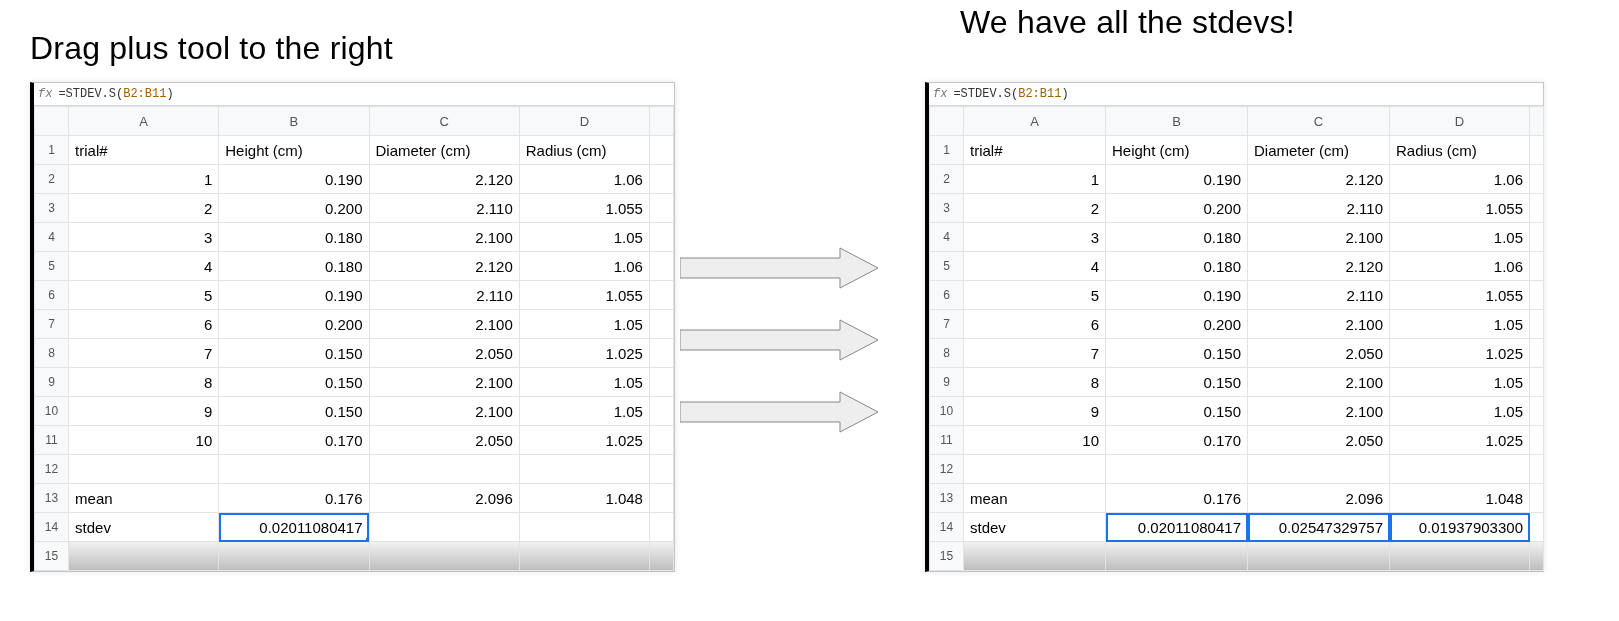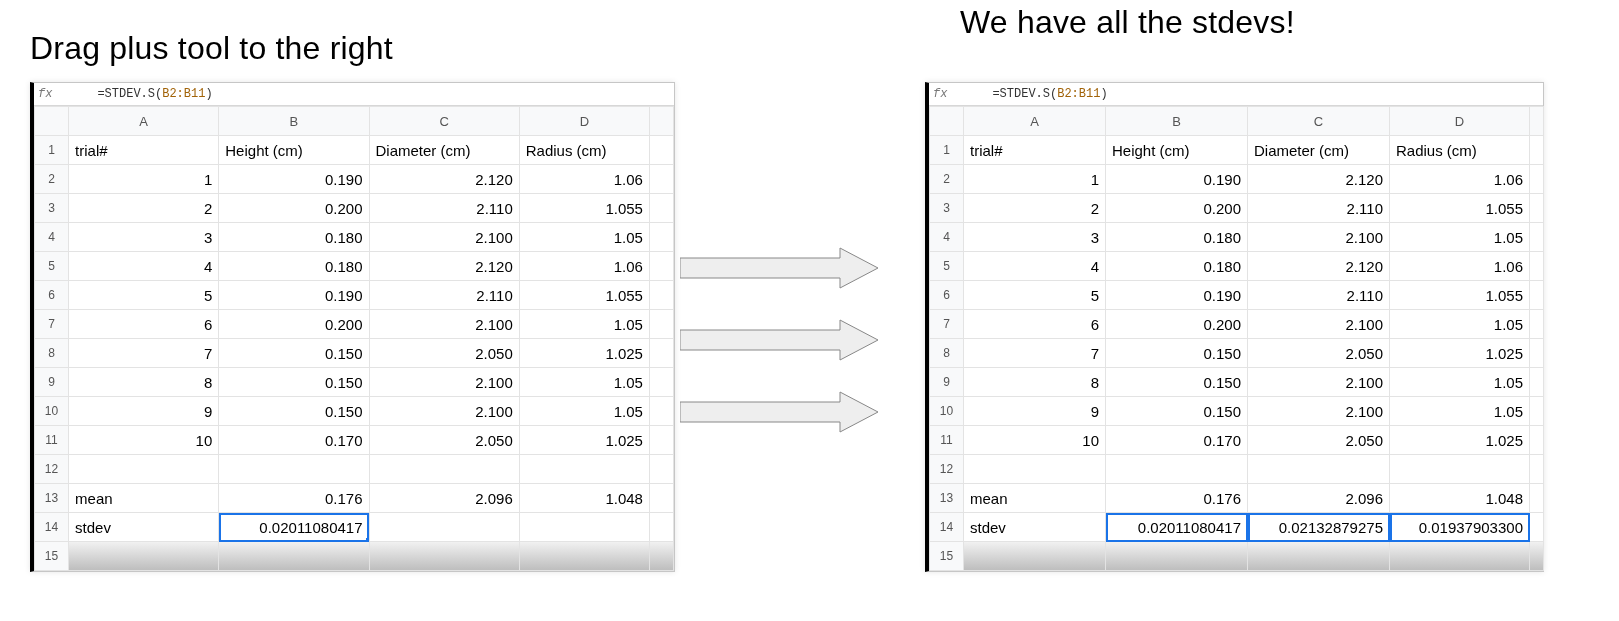--- a/index.html
+++ b/index.html
@@ -3,21 +3,21 @@
 <meta charset="utf-8">
 <style>
   html,body{margin:0;padding:0;background:#fff;font-family:Arial,Helvetica,sans-serif;color:#000;}
   .slide{position:relative;width:1337px;height:621px;}
   .caption{position:absolute;font-size:32px;letter-spacing:.2px;}
   .cap-left{left:30px;top:30px;}
   .cap-right{left:960px;top:4px;}
   .sheet{position:absolute;border:1px solid #c6c6c6;box-shadow:0 0 6px rgba(0,0,0,.1);background:#fff;border-left:4px solid #000;}
   .sheet-left{left:30px;top:82px;width:640px;}
   .sheet-right{left:925px;top:82px;width:614px;}
-  .fx-row{display:flex;align-items:center;height:22px;border-bottom:1px solid #d7d7d7;font-family:"Consolas","Courier New",monospace;font-size:12px;color:#555;padding-left:4px;background:#fff;gap:39px;}
+  .fx-row{display:flex;align-items:center;height:22px;border-bottom:1px solid #d7d7d7;font-family:"Consolas","Courier New",monospace;font-size:12px;color:#555;padding-left:4px;background:#fff;}
   .fx-row .fx{font-style:italic;color:#777;margin-right:6px;}
   .fx-row .eq{color:#333;margin-top:40px;}
   .fx-row .ref{color:#a16207;}
   table.grid{border-collapse:collapse;width:100%;table-layout:fixed;}
   table.grid th, table.grid td{border:1px solid #e3e3e3;height:28px;padding:0 6px;font-size:15px;white-space:nowrap;overflow:hidden;}
   table.grid th{background:#f8f9fa;color:#555;font-weight:400;font-size:13px;text-align:center;}
   table.grid .rh{background:#f8f9fa;color:#555;font-weight:400;font-size:12px;text-align:center;width:34px;}
   table.grid .txt{text-align:left;}
   table.grid .num{text-align:right;}
   .col-rh{width:34px;}
@@ -335,21 +335,21 @@
             <td class="txt">mean</td>
             <td class="num">0.176</td>
             <td class="num">2.096</td>
             <td class="num">1.048</td>
             <td></td>
           </tr>
       <tr>
         <td class="rh">14</td>
         <td class="txt">stdev</td>
         <td class="num sel-multi">0.02011080417</td>
-        <td class="num sel-multi">0.02132879275</td>
+        <td class="num sel-multi">0.02547329757</td>
         <td class="num sel-multi" style="position:relative;">0.01937903300</td>
         <td></td>
       </tr>
       <tr class="fade">
             <td class="rh">15</td>
             <td></td>
             <td></td>
             <td></td>
             <td></td>
             <td></td>

